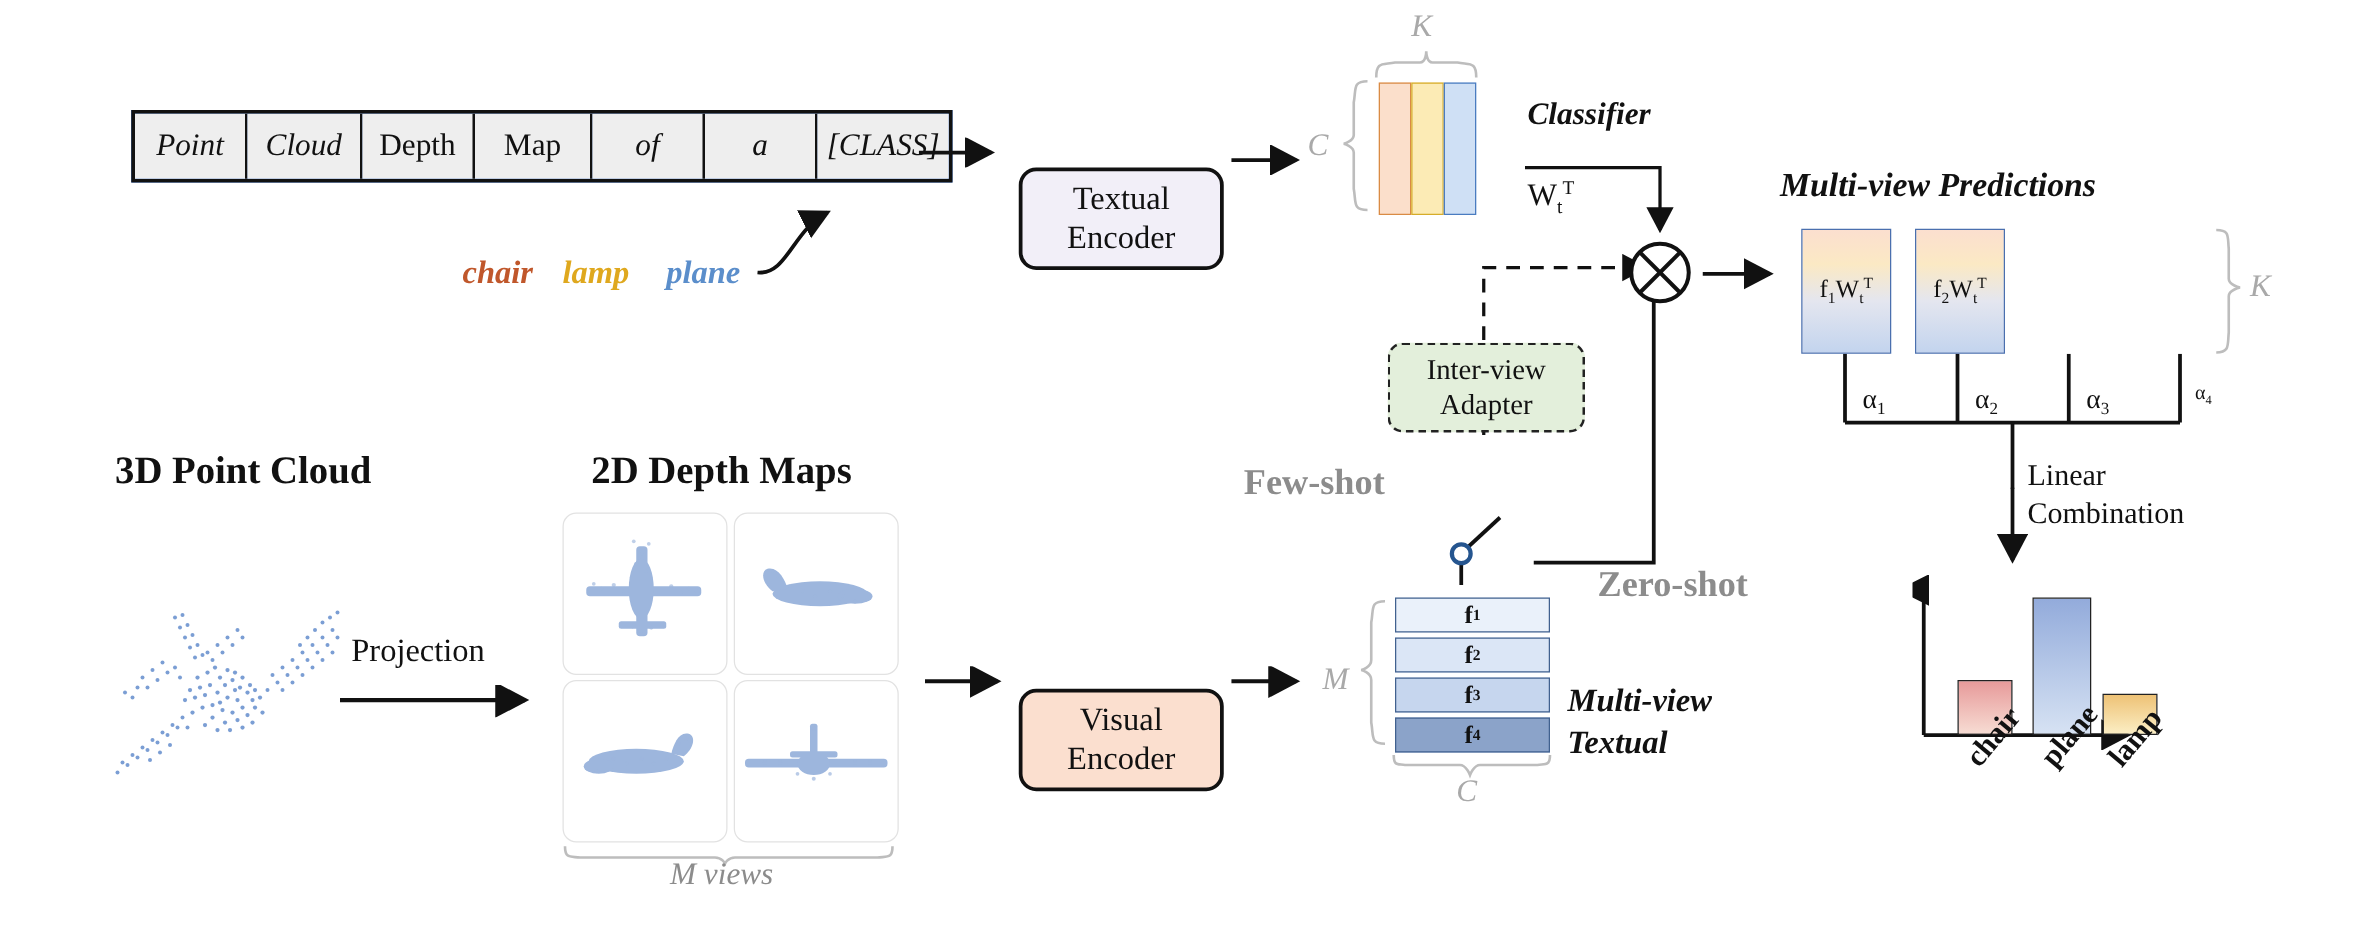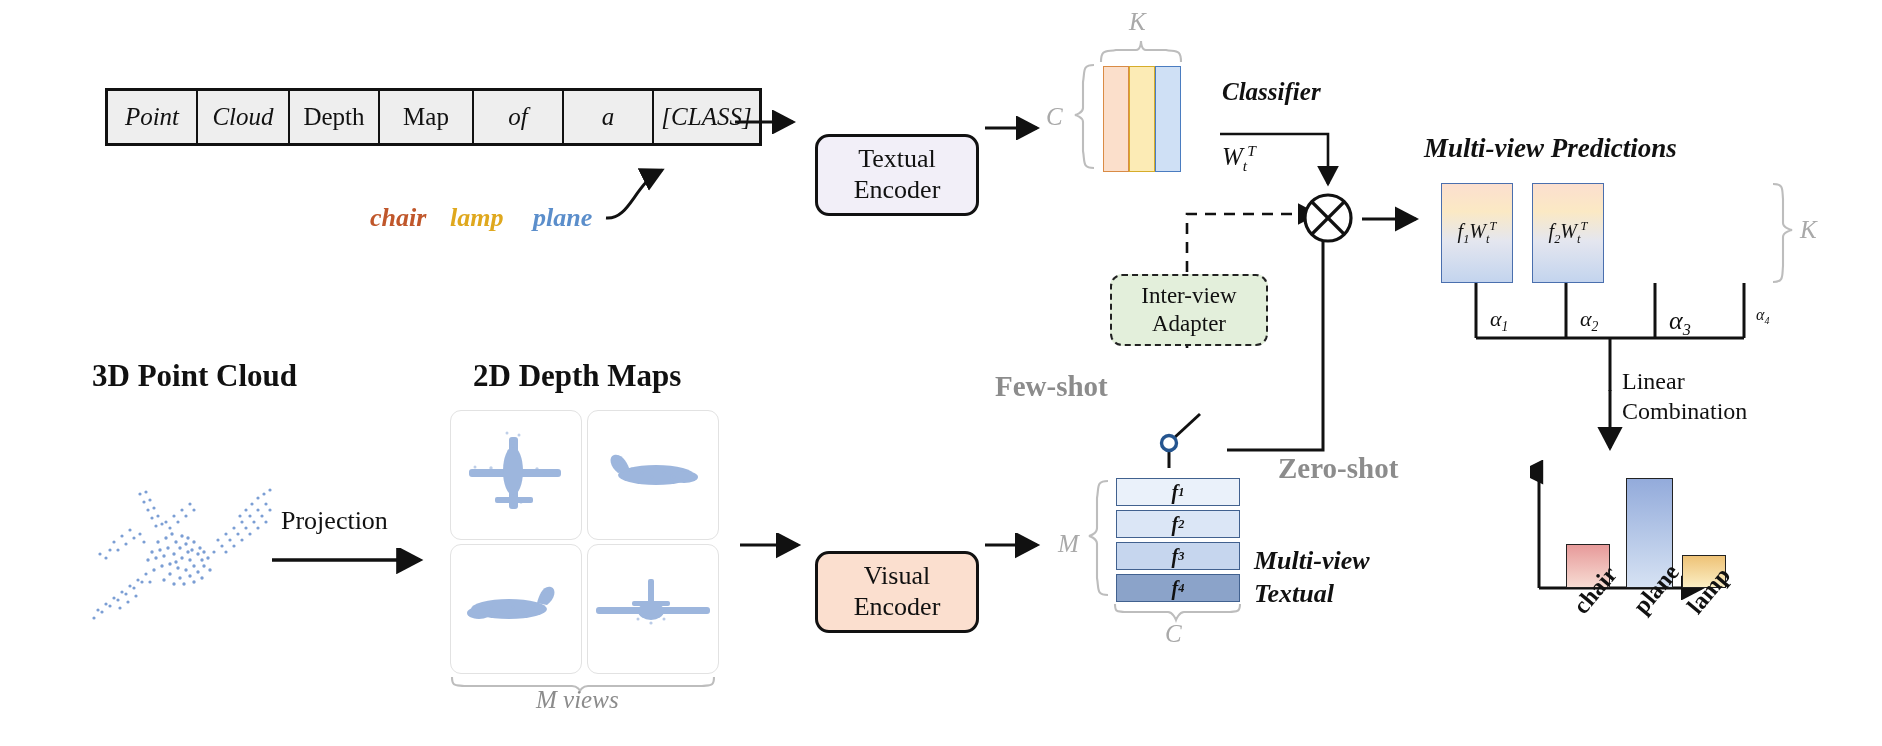--- a/index.html
+++ b/index.html
@@ -54,21 +54,21 @@
   
   .bar{position:absolute;bottom:0;border:1.6px solid #222;}
   .bar-chair{background:linear-gradient(to bottom,#e79a9a,#f7dcd3);}
   .bar-plane{background:linear-gradient(to bottom,#93abdb,#d6e2f3);}
   .bar-lamp{background:linear-gradient(to bottom,#eec276,#fbeec4);}
   .barlab{position:absolute;font-size:24px;font-weight:bold;transform:rotate(-50deg);
      transform-origin:left top;white-space:nowrap;}
 
   .graytxt{color:#8c8c8c;}
   .ttl{font-size:31px;font-weight:bold;}
-  .mathi{font-style:italic;}
+  .mathi{}
   sub{font-size:.62em;}
   sup{font-size:.62em;}
 </style>
 </head>
 <body>
 
 <div class="abs nosel" id="prompt-row">
   <div class="cell ital" style="width:88px">Point</div>
   <div class="cell ital" style="width:90px">Cloud</div>
   <div class="cell" style="width:88px">Depth</div>
@@ -214,21 +214,21 @@
     </defs>
   <line x1="36" y1="0" x2="36" y2="55" stroke="#111" stroke-width="3"></line>
   <line x1="126" y1="0" x2="126" y2="55" stroke="#111" stroke-width="3"></line>
   <line x1="215" y1="0" x2="215" y2="55" stroke="#111" stroke-width="3"></line>
   <line x1="304" y1="0" x2="304" y2="55" stroke="#111" stroke-width="3"></line>
   <line x1="36" y1="55" x2="304" y2="55" stroke="#111" stroke-width="3"></line>
   <line x1="170" y1="55" x2="170" y2="108" stroke="#111" stroke-width="3"></line>
 </svg>
 <div class="abs nosel mathi" style="left:1490px;top:306px;font-size:22px">α<sub>1</sub></div>
 <div class="abs nosel mathi" style="left:1580px;top:306px;font-size:22px">α<sub>2</sub></div>
-<div class="abs nosel mathi" style="left:1669px;top:306px;font-size:26px">α<sub>3</sub></div>
+<div class="abs nosel mathi" style="left:1669px;top:306px;font-size:22px">α<sub>3</sub></div>
 <div class="abs nosel mathi" style="left:1756px;top:306px;font-size:16px">α<sub>4</sub></div>
 
 <svg class="abs" style="left:1596px;top:390px" width="28" height="78">
   <defs>
       <marker id="a9" markerWidth="9" markerHeight="9" refX="7" refY="4.2" orient="auto">
     <path d="M0,0 L8,4.2 L0,8.4 z" fill="#111"></path>
       </marker>
     </defs>
   <line x1="14" y1="0" x2="14" y2="58" stroke="#111" stroke-width="3" marker-end="url(#a9)"></line>
 </svg>

